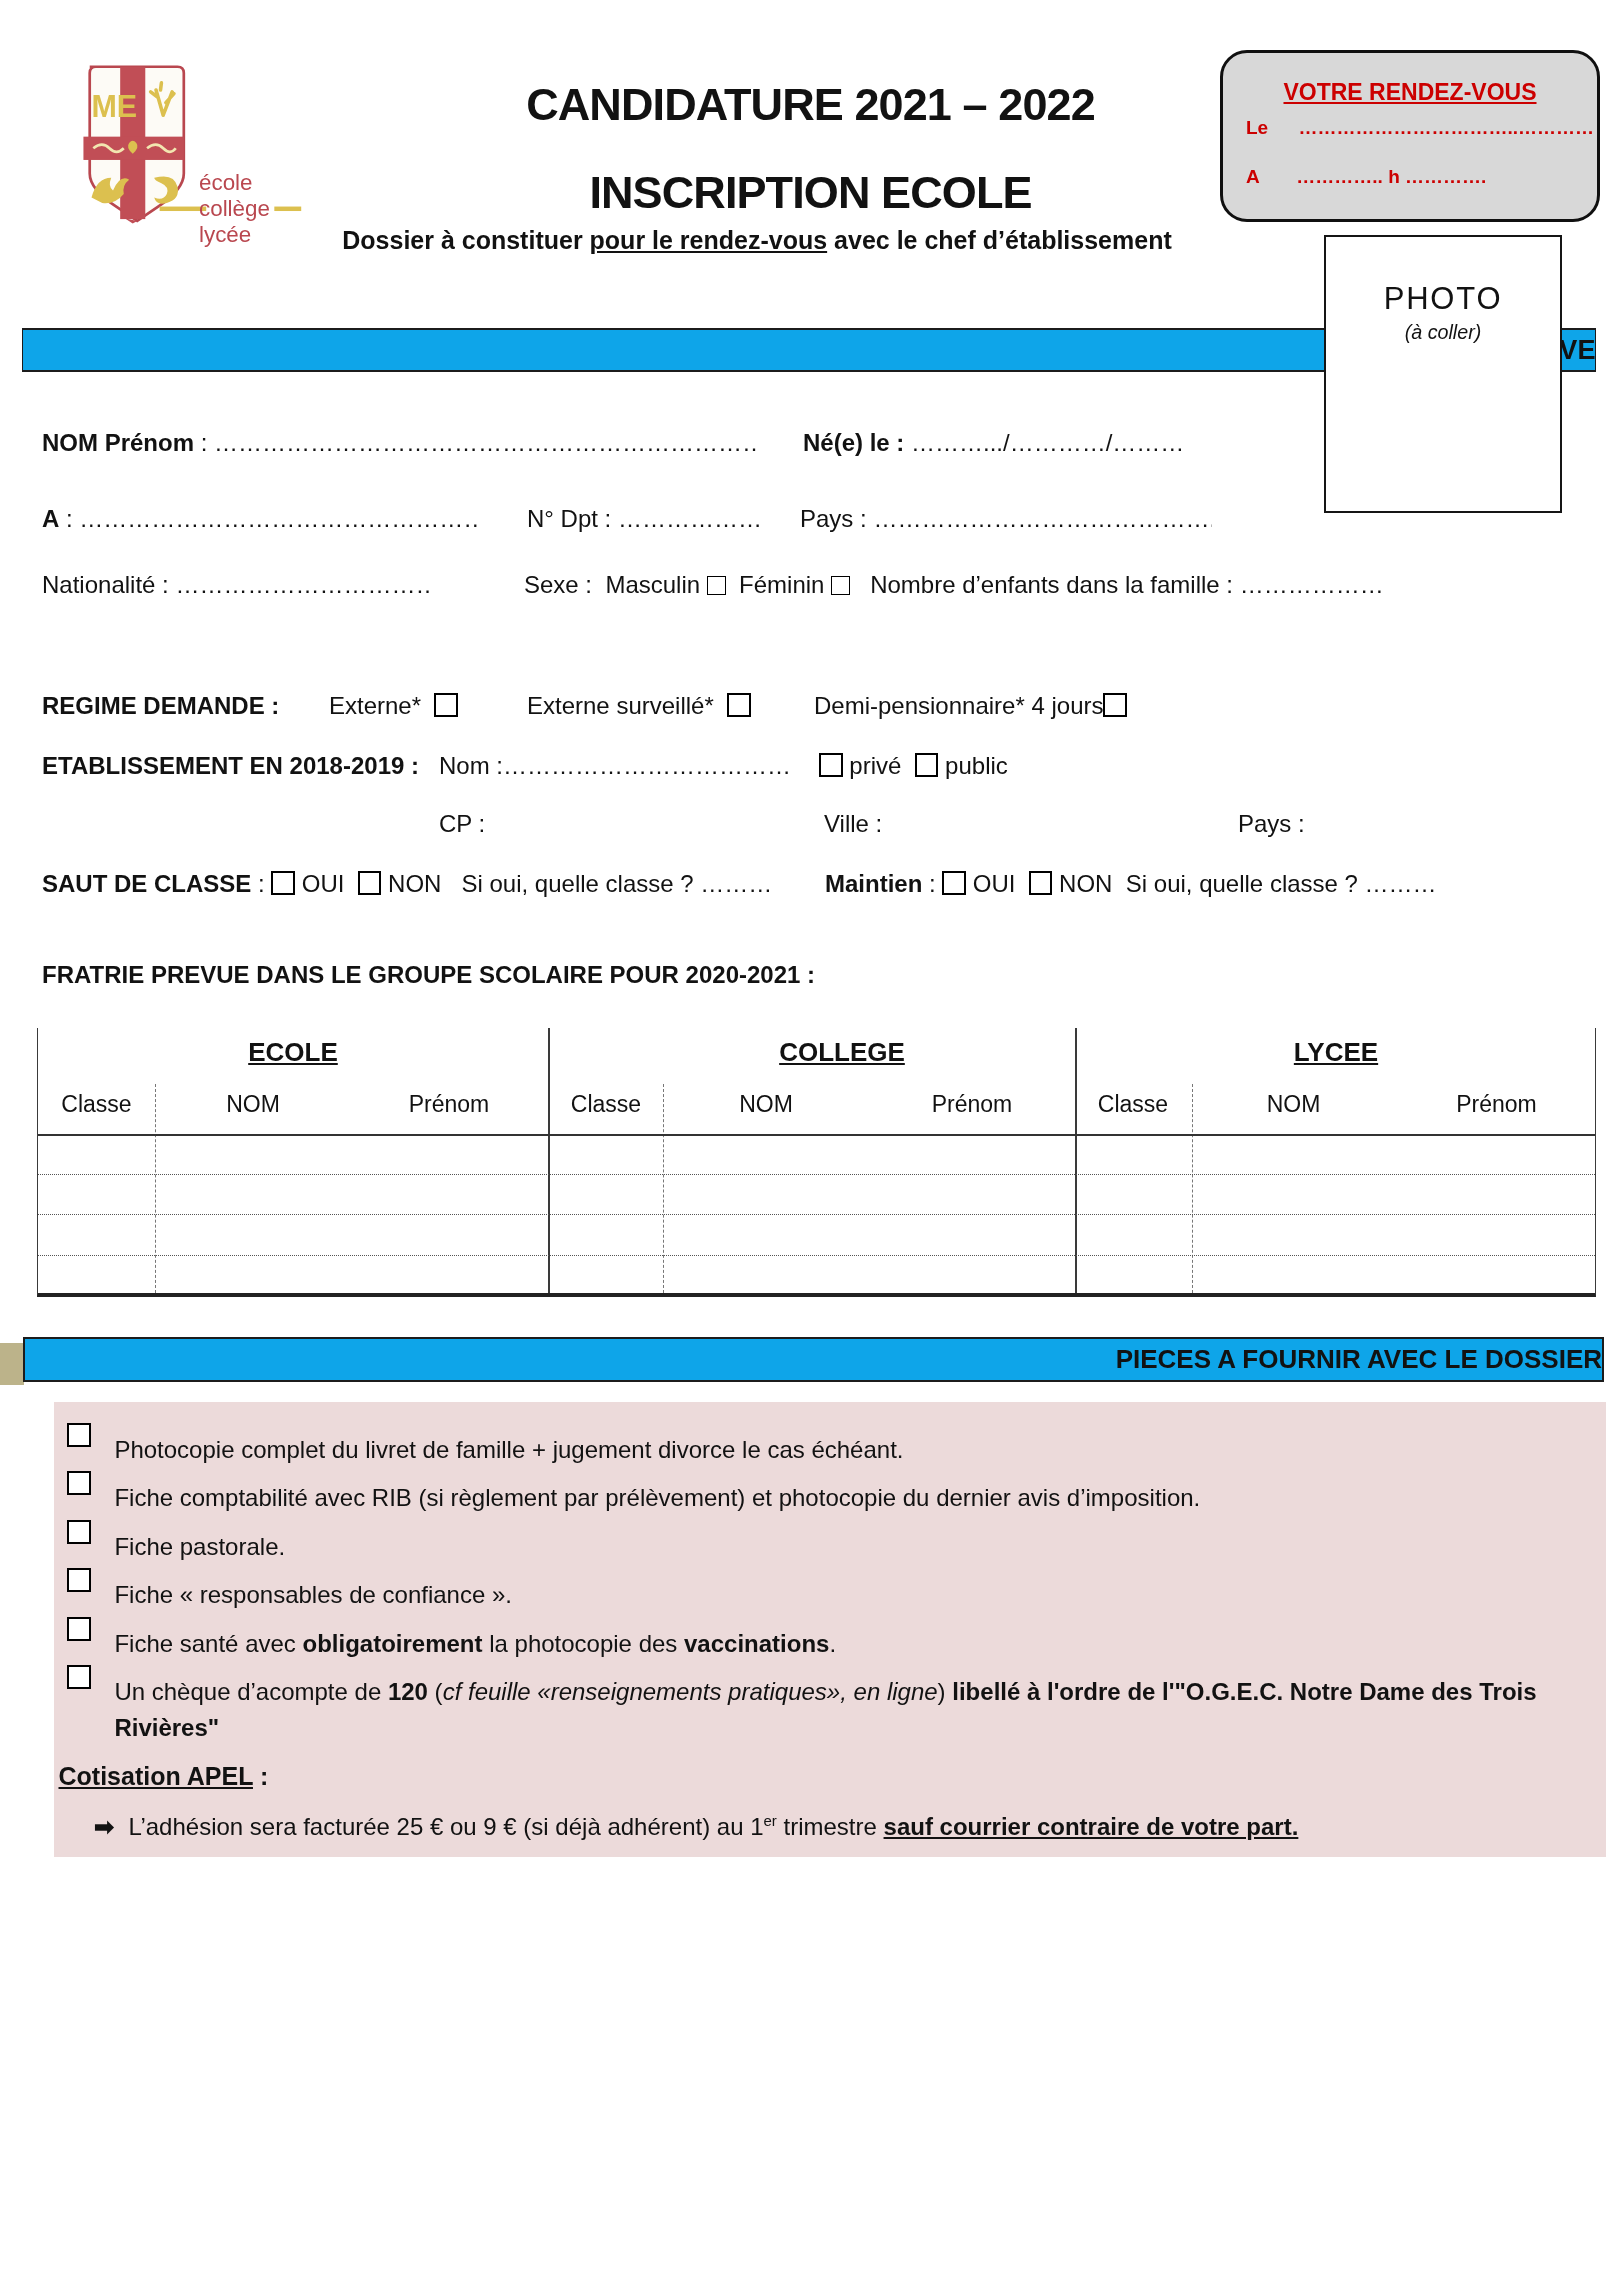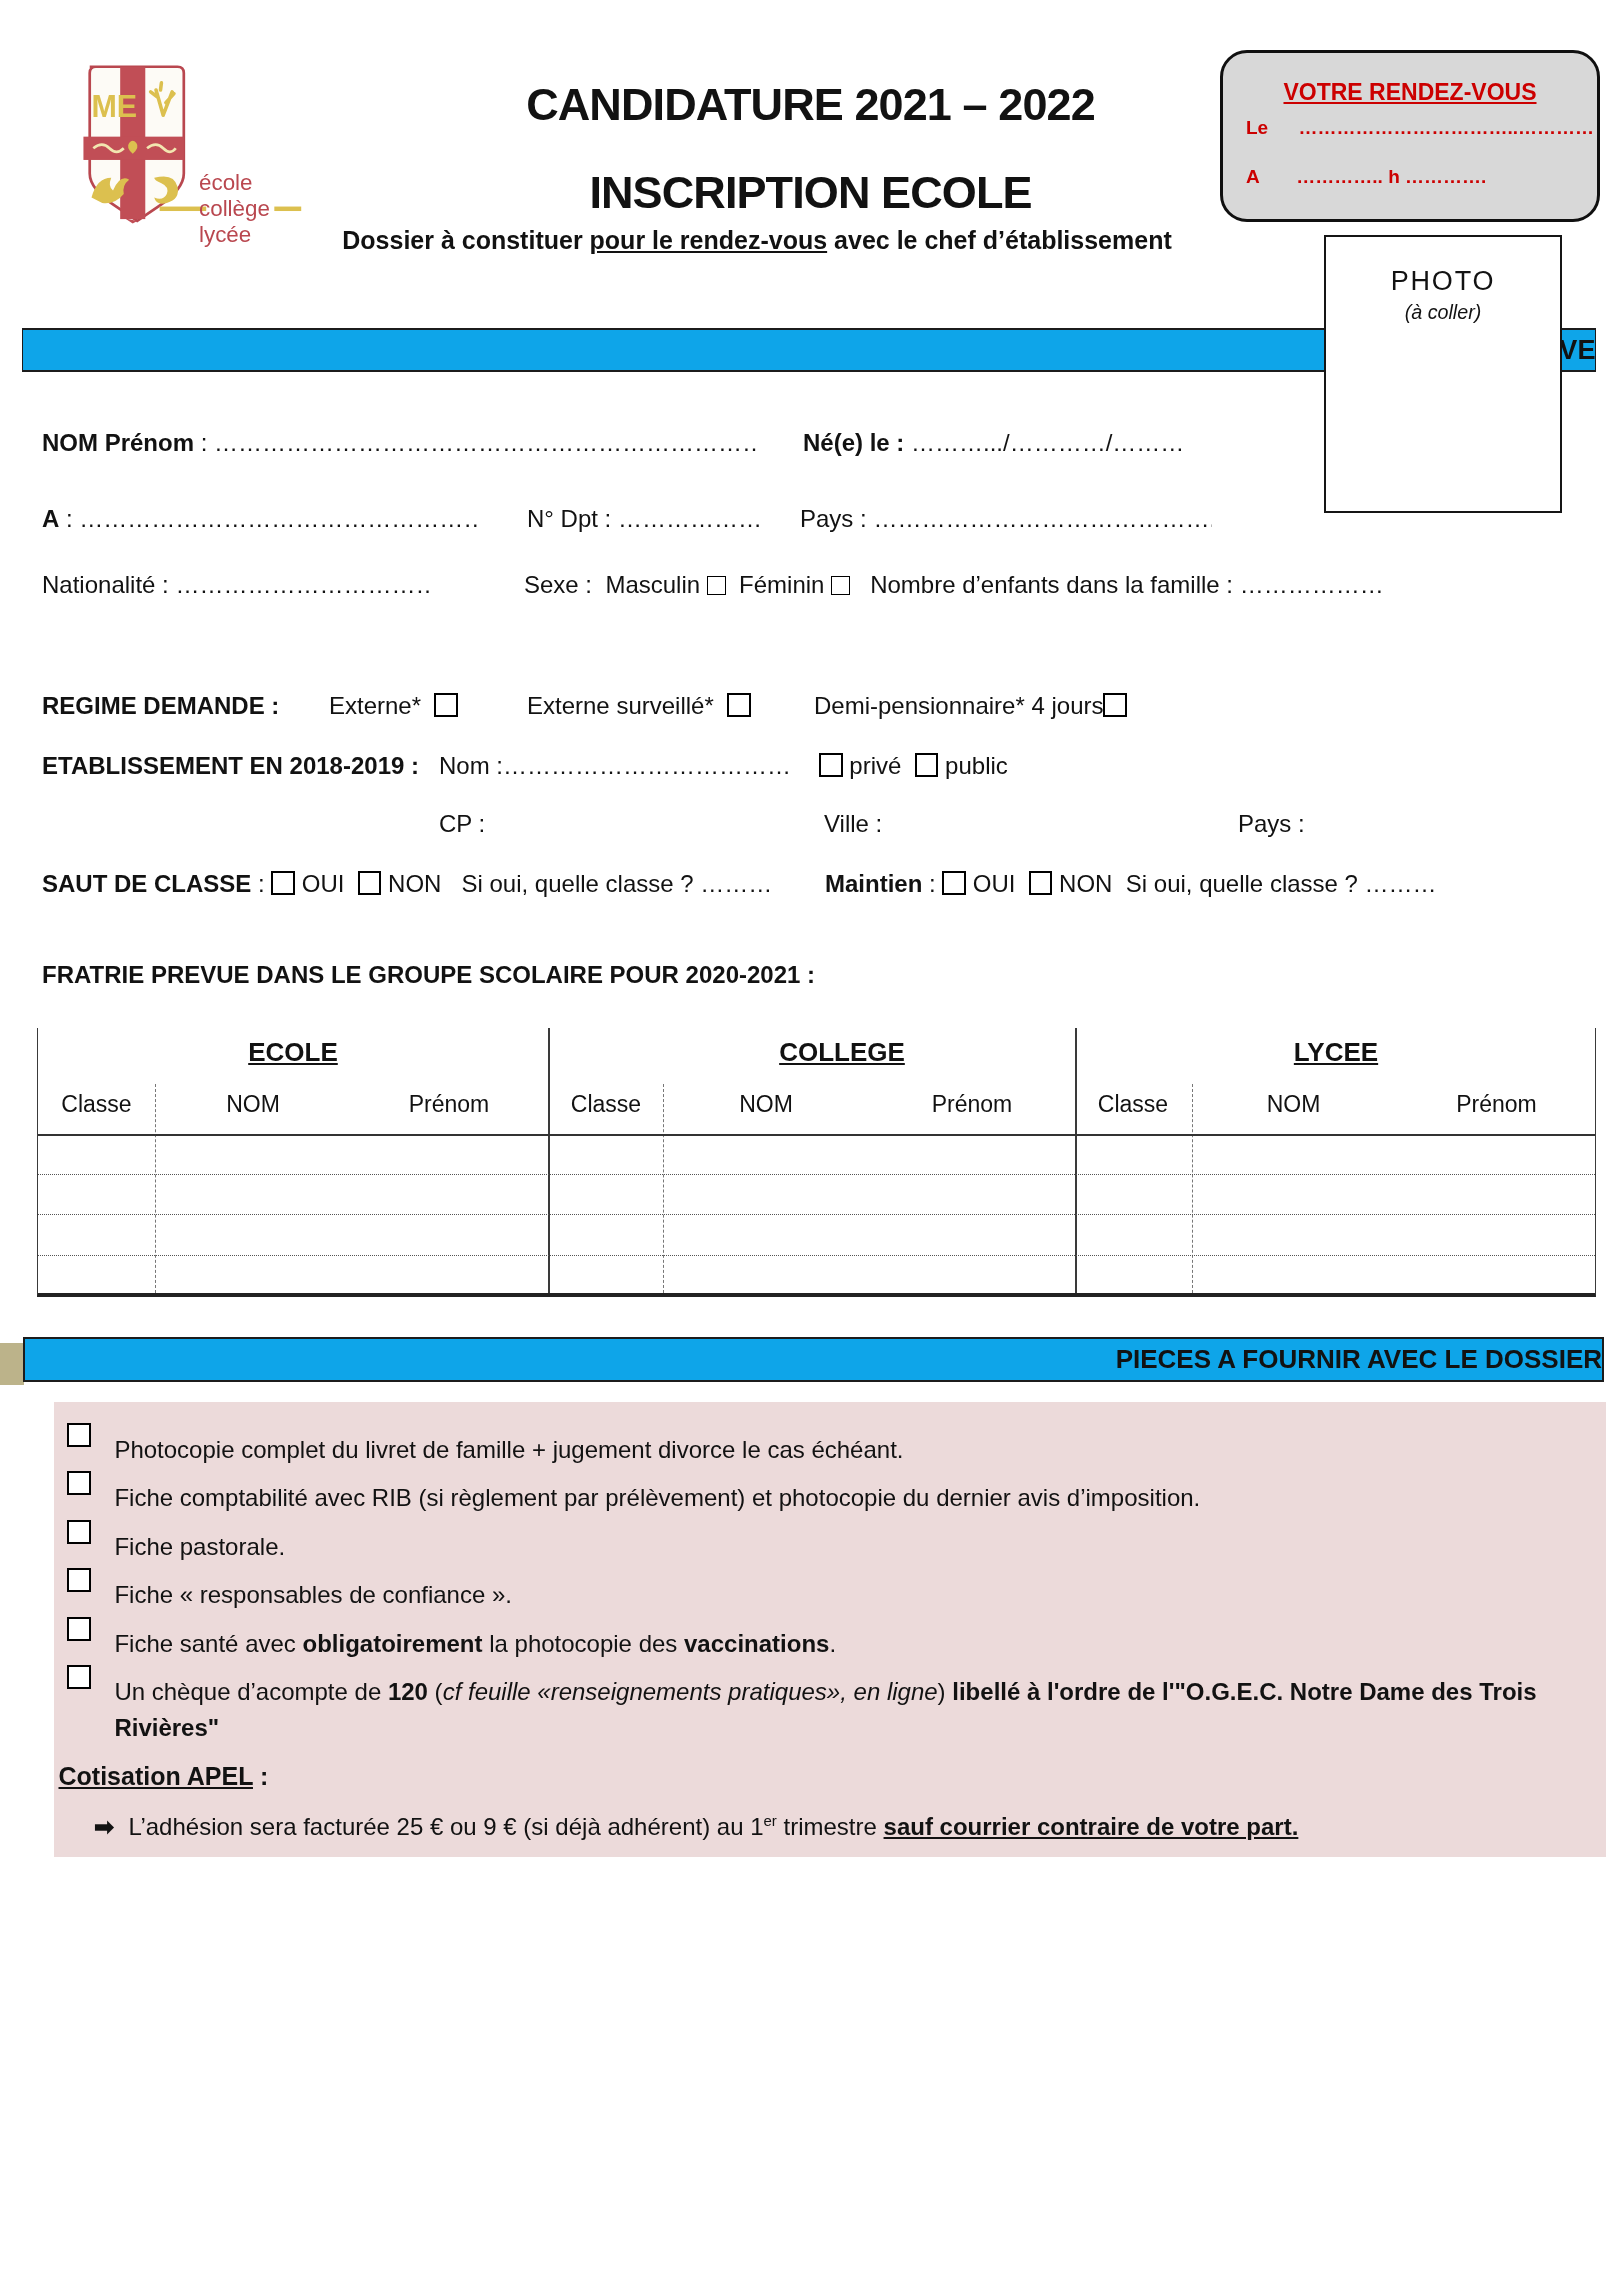--- a/index.html
+++ b/index.html
@@ -19,21 +19,21 @@
   .t2{margin-top:36px;font-size:45px;font-weight:bold;letter-spacing:-0.9px;}
   .subtitle{position:absolute;left:215px;top:226px;width:1084px;text-align:center;
             font-size:25px;font-weight:bold;}
   .rdv{position:absolute;left:1220px;top:50px;width:380px;height:172px;background:#d8d8d8;
        border:3.6px solid #101010;border-radius:27px;box-sizing:border-box;}
   .rdv .rt{margin-top:26px;text-align:center;font-weight:bold;font-size:23px;text-decoration:underline;}
   .rdv .rl{position:absolute;left:23px;font-weight:bold;font-size:19px;}
   
   .photo{position:absolute;left:1324px;top:235px;width:238px;height:278px;background:#fff;
          border:2.7px solid #151515;box-sizing:border-box;z-index:6;text-align:center;}
-  .photo .pt{margin-top:29px;font-size:27px;letter-spacing:1.8px;}
+  .photo .pt{margin-top:44px;font-size:31px;letter-spacing:1.8px;}
   .photo .pn{margin-top:3.6px;font-size:19.7px;font-style:italic;}
   
   .banner{position:absolute;background:#0ea5e9;border:2.7px solid #1c1c1c;box-sizing:border-box;
           display:flex;align-items:center;justify-content:flex-end;font-weight:bold;z-index:2;}
   .banner.eleve{left:22.4px;top:328px;width:1574px;height:44px;font-size:27px;border-left-width:1.8px;border-right-width:1.8px;}
   .banner.pieces{left:23px;top:1337px;width:1581px;height:45px;font-size:26px;}
   .strip{position:absolute;left:0;top:1343px;width:24px;height:42px;background:#bcb38a;z-index:1;}
   
   .ftable{position:absolute;left:37px;top:1028px;width:1559px;height:269px;box-sizing:border-box;
           border-left:1.8px solid #3a3a3a;border-right:1.8px solid #3a3a3a;border-bottom:4.5px solid #222;}

